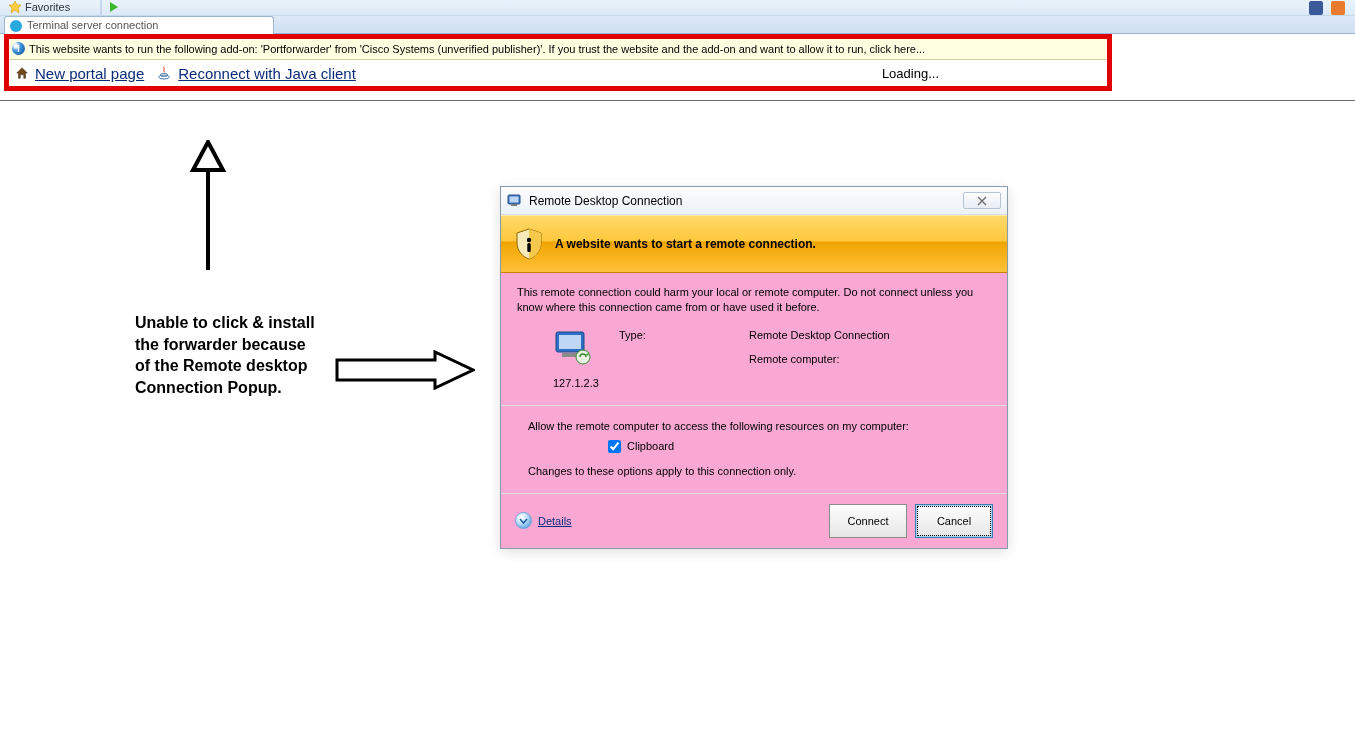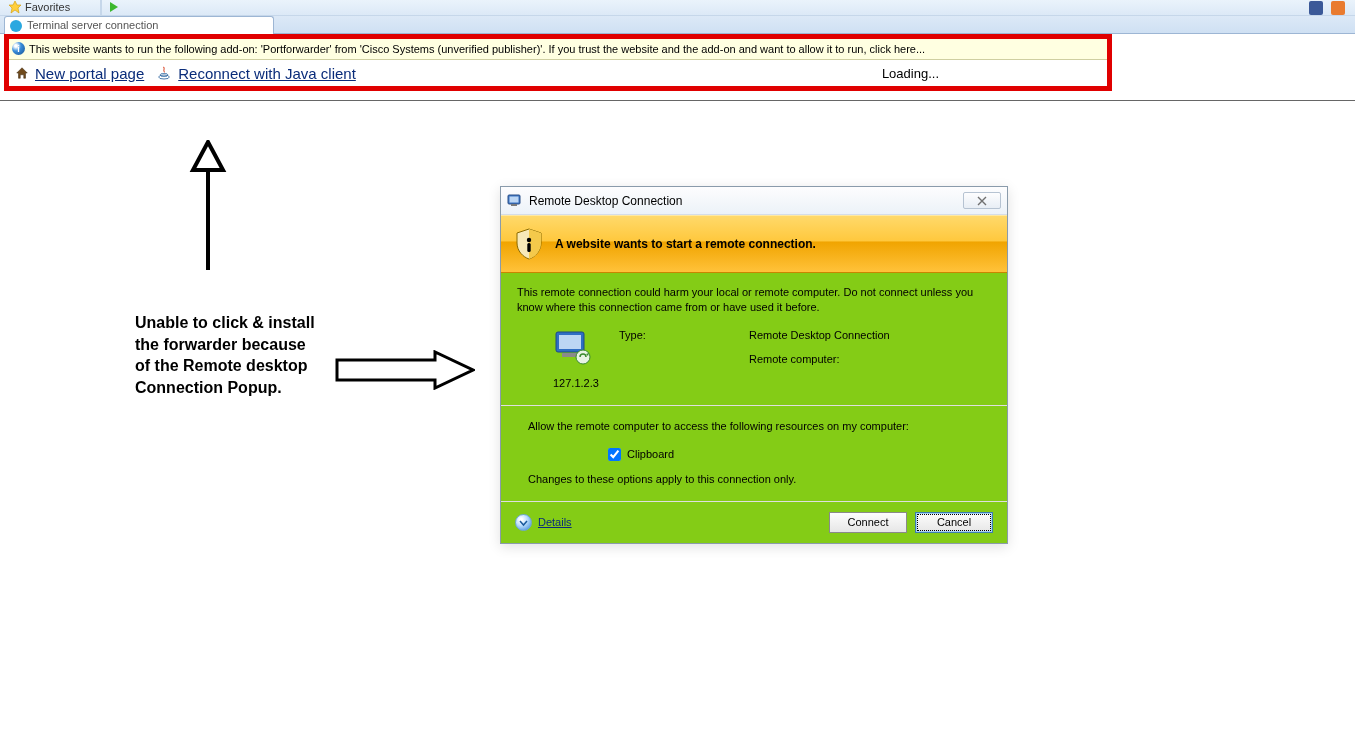--- a/index.html
+++ b/index.html
@@ -140,21 +140,21 @@
     position:absolute;
     left:335px; top:350px;
   }
 
   
   .dialog {
     position:absolute;
     left:500px; top:186px;
     width:508px;
     border:1px solid #8a9bab;
-    background:#84cc16;
+    background:#f9a8d4;
     box-shadow:0 3px 12px rgba(0,0,0,.12);
     font-size:11px;
   }
   .titlebar{
     height:28px;
     background:linear-gradient(#fdfdfe,#ecf2f8);
     border-bottom:1px solid #d5dde6;
     display:flex;align-items:center;
     padding:0 6px;
     gap:6px;
@@ -195,21 +195,21 @@
     margin-left:36px;
   }
   .pc-ic{width:40px;height:38px;grid-row:1/3;}
   .lbl{color:#000;}
   .val{color:#000;}
   .body2{
     padding:14px 27px 16px;
     border-bottom:1px solid #dfdfdf;
   }
   .cb-row{
-    margin:16px 0 12px 80px;
+    margin:8px 0 12px 80px;
     display:flex;align-items:center;gap:6px;
   }
   .cb-row input{width:13px;height:13px;}
   .footer{
     padding:10px 14px;
     display:flex;align-items:center;
   }
   .details{
     display:flex;align-items:center;gap:6px;
     color:#0a2c7a;
@@ -217,21 +217,21 @@
     cursor:pointer;
   }
   .down-circle{
     width:17px;height:17px;border-radius:50%;
     background:radial-gradient(circle at 35% 30%,#fff 8%,#bfe0ff 40%,#4a93d9 90%);
     border:1px solid #6fa6d9;
     display:flex;align-items:center;justify-content:center;
   }
   .footer .spacer{flex:1;}
   .btn{
-    min-width:78px;height:21px;
+    min-width:78px;height:34px;
     border:1px solid #8a8a8a;
     background:linear-gradient(#fdfdfd,#e6e6e6);
     font-size:11px;
     cursor:pointer;
     padding:0 4px;
   }
   .btn.focus{
     outline:1px dotted #000;
     outline-offset:-3px;
     border:1px solid #3c7fb1;

